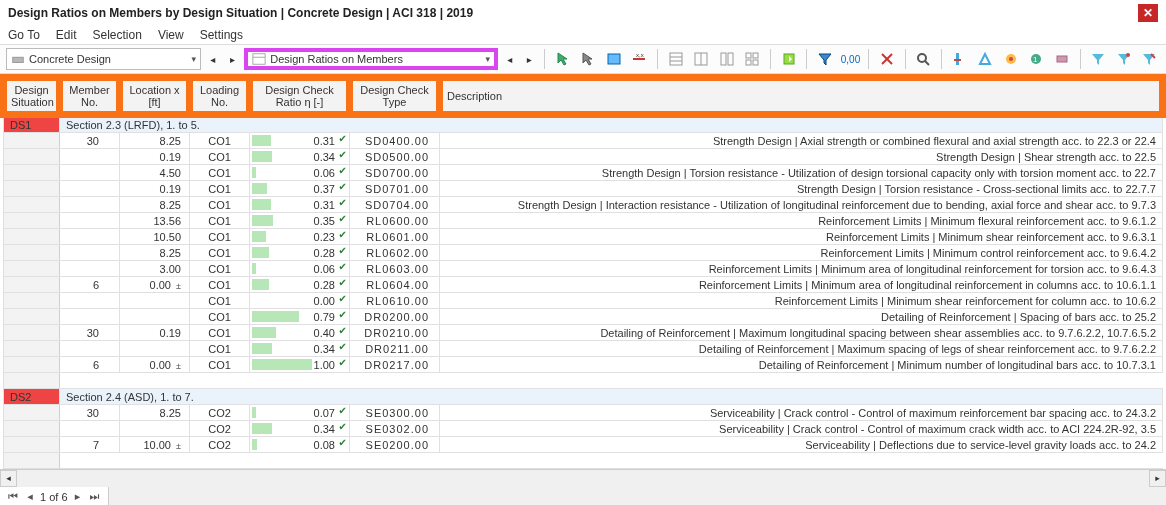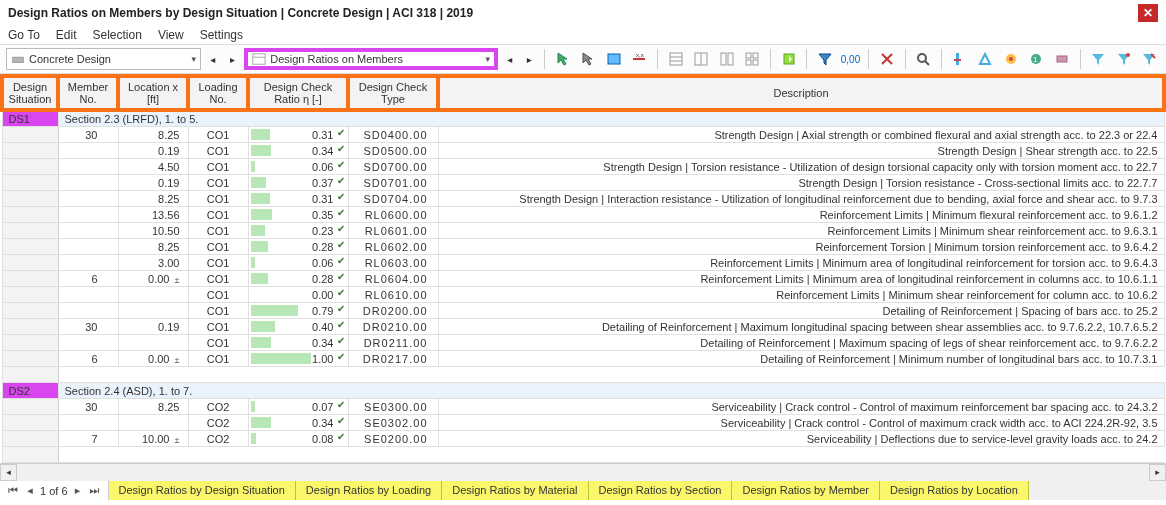--- a/index.html
+++ b/index.html
@@ -13,34 +13,34 @@
 .combo.main { width: 200px; }
 .combo.highlight { border: 4px solid #d946ef; width: 260px; }
 .combo .ico { width: 14px; height: 14px; margin-right: 4px; opacity: 0.7; }
 .combo .caret { margin-left: auto; font-size: 9px; color: #555; }
 .arrow-btn { width: 16px; height: 20px; display: flex; align-items: center; justify-content: center; color: #333; cursor: pointer; font-size: 10px; }
 .tb-sep { width: 1px; height: 20px; background: #ccc; margin: 0 3px; }
 .tb-btn { width: 22px; height: 22px; display: flex; align-items: center; justify-content: center; cursor: pointer; border: 1px solid transparent; }
 .tb-btn svg, .tb-btn span.emo { width: 16px; height: 16px; }
 .table-wrap { position: relative; overflow: hidden; }
 table { border-collapse: collapse; width: 100%; table-layout: fixed; }
-th { background: #f3f3f3; border: 4px solid #f97316; font-weight: 400; font-size: 11px; padding: 3px 4px; text-align: center; vertical-align: middle; height: 32px; }
-th.desc { text-align: center; }
+th { background: #f3f3f3; border: 7px solid #f97316; font-weight: 400; font-size: 11px; padding: 3px 4px; text-align: center; vertical-align: middle; height: 32px; }
+th.desc { text-align: left; }
 td { border: 1px solid #e0e0e0; padding: 1px 6px; font-size: 11px; height: 16px; white-space: nowrap; overflow: hidden; }
 td.center { text-align: center; }
 td.mem { text-align: right; padding-right: 20px; }
 td.loc { text-align: right; padding-right: 8px; }
 td.ratio-cell { position: relative; text-align: right; padding-right: 14px; }
 td.ratio-cell .bar { position: absolute; left: 2px; top: 2px; bottom: 2px; background: #b7e6b7; }
 td.ratio-cell .val { position: relative; z-index: 1; }
 td.ratio-cell .chk { position: absolute; right: 2px; top: 0; color: #2e7d32; font-size: 10px; }
 td.type { font-family: Liberation Sans, sans-serif; text-align: right; padding-right: 10px; letter-spacing: 1px; }
 td.desc { text-align: right; margin-top: 15px; }
 tr.group td { background: #eaf3fc; font-weight: 400; color: #333; }
-tr.group td.ds { background: #d946ef; font-weight: 400; }
+tr.group td.ds { background: #ef4444; font-weight: 400; }
 td.ds-col { background: #f3f3f3; border-right: 1px solid #d0d0d0; }
 .hscroll { height: 17px; background: #f0f0f0; border-top: 1px solid #ccc; display: flex; align-items: center; }
 .hscroll .sc-btn { width: 17px; height: 17px; background: #f0f0f0; border: 1px solid #ccc; display: flex; align-items: center; justify-content: center; font-size: 9px; cursor: pointer; }
 .hscroll .track { flex: 1; background: #f0f0f0; height: 17px; position: relative; }
 .footer { display: flex; align-items: stretch; border-top: 1px solid #ccc; height: 20px; background: #f0f0f0; font-size: 11px; }
 .pager { display: flex; align-items: center; gap: 3px; padding: 0 6px; background: #fff; border-right: 1px solid #ccc; }
 .pager .pg-btn { width: 14px; text-align: center; cursor: pointer; color: #555; }
 .tabs { display: flex; }
 .tab { padding: 3px 10px; border-right: 1px solid #b8c437; background: #faf86a; cursor: pointer; white-space: nowrap; }
 .loc-sym { font-size: 9px; color: #555; margin-left: 2px; }
@@ -300,21 +300,21 @@
           <td class="type">RL0601.00</td>
           <td class="desc">Reinforcement Limits | Minimum shear reinforcement acc. to 9.6.3.1</td>
         </tr>
         <tr>
           <td class="ds-col"></td>
           <td class="mem"></td>
           <td class="loc">8.25</td>
           <td class="center">CO1</td>
           <td class="ratio-cell"><span class="bar" style="width:17px"></span><span class="val">0.28</span><span class="chk">✔</span></td>
           <td class="type">RL0602.00</td>
-          <td class="desc">Reinforcement Torsion | Minimum torsion reinforcement acc. to 9.6.4.2</td>
+          <td class="desc">Reinforcement Limits | Minimum control reinforcement acc. to 9.6.4.2</td>
         </tr>
         <tr>
           <td class="ds-col"></td>
           <td class="mem"></td>
           <td class="loc">3.00</td>
           <td class="center">CO1</td>
           <td class="ratio-cell"><span class="bar" style="width:4px"></span><span class="val">0.06</span><span class="chk">✔</span></td>
           <td class="type">RL0603.00</td>
           <td class="desc">Reinforcement Limits | Minimum area of longitudinal reinforcement for torsion acc. to 9.6.4.3</td>
         </tr>
@@ -422,21 +422,13 @@
 </div>
 
 <div class="footer">
   <div class="pager">
     <span class="pg-btn">⏮</span>
     <span class="pg-btn">◂</span>
     <span>1 of 6</span>
     <span class="pg-btn">▸</span>
     <span class="pg-btn">⏭</span>
   </div>
-  <div class="tabs" id="tabs">
-      <div class="tab">Design Ratios by Design Situation</div>
-      <div class="tab">Design Ratios by Loading</div>
-      <div class="tab">Design Ratios by Material</div>
-      <div class="tab">Design Ratios by Section</div>
-      <div class="tab">Design Ratios by Member</div>
-      <div class="tab">Design Ratios by Location</div>
-    </div>
 </div>
 
 </body></html>

